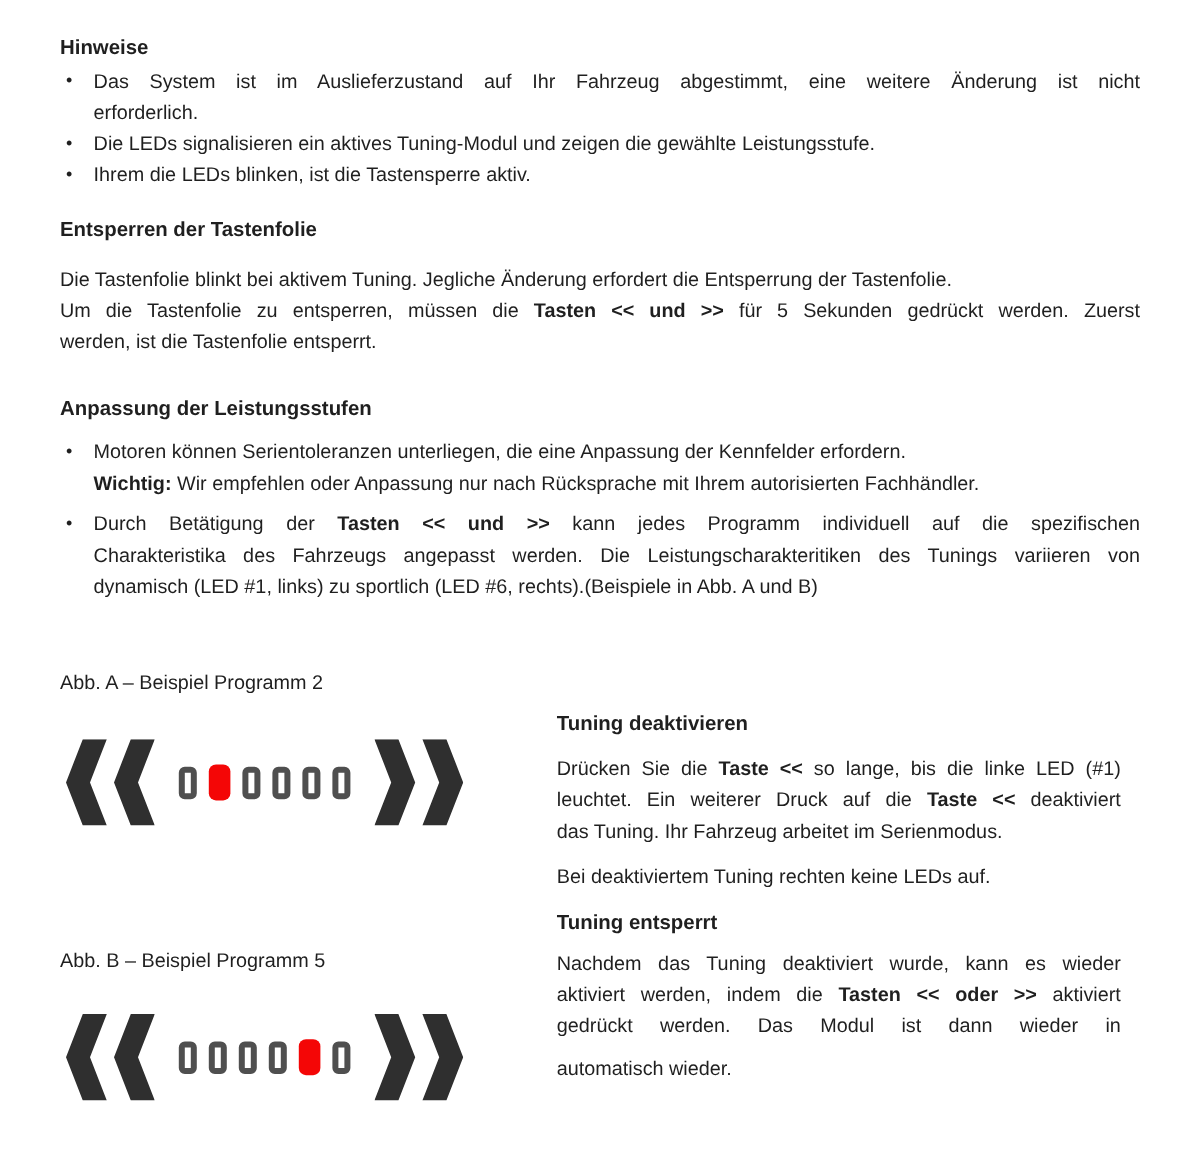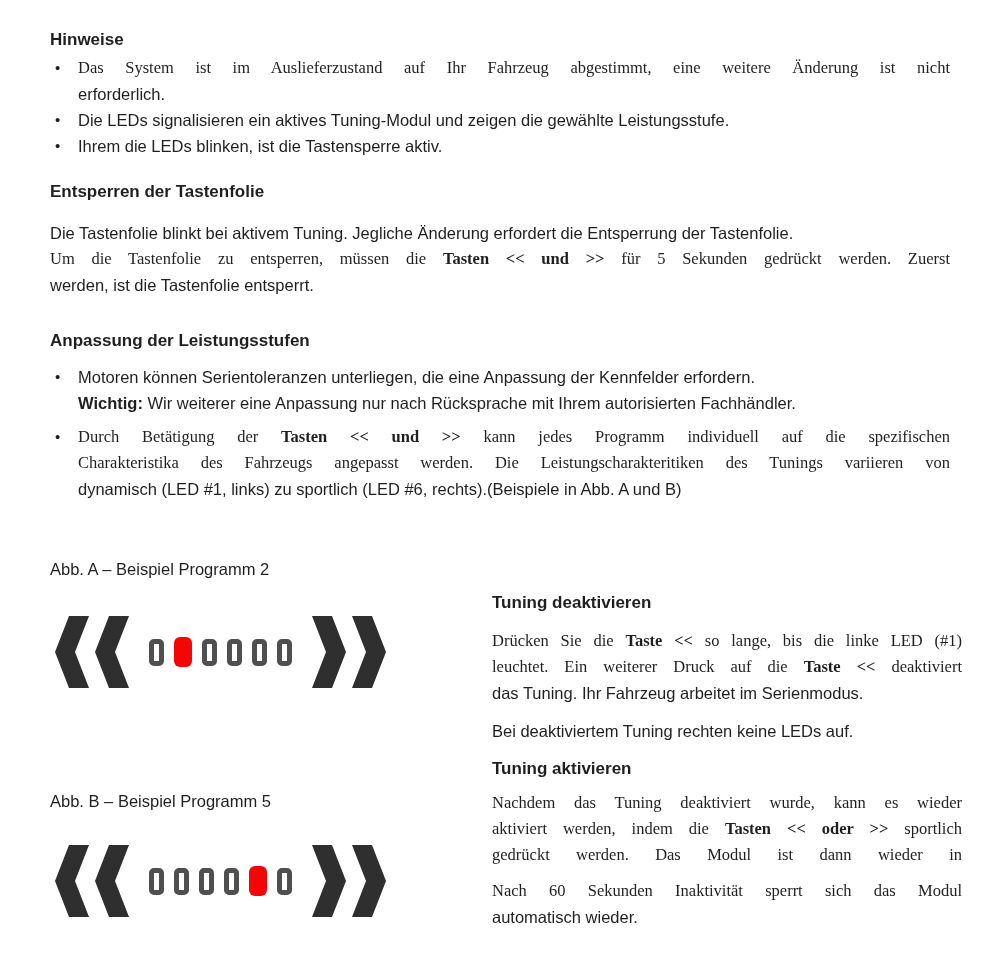--- a/index.html
+++ b/index.html
@@ -12,21 +12,21 @@
   *{margin:0;padding:0;box-sizing:border-box;}
   html,body{background:#fff;}
   .page{
     position:relative;width:1000px;height:975px;background:var(--page-bg);
     font-family:"Liberation Sans","DejaVu Sans",sans-serif;
     font-size:16.5px;color:var(--text);overflow:hidden;
   }
   .content{padding:29px 50px 0 50px;}
   .h{font-weight:bold;font-size:17px;line-height:22px;}
   .ln{line-height:26px;min-height:26px;}
-  .j{text-align:justify;text-align-last:justify;font-family:Liberation Serif, serif;}
+  .j{text-align:justify;text-align-last:justify;}
   b{font-weight:bold;}
   .bullets{margin-top:4px;}
   .bullet{display:flex;}
   .dot{width:28px;line-height:26px;padding-left:5px;font-size:15px;}
   .btxt{flex:1;}
   .h-entsperren{margin-top:22px;}
   .p-entsperren{margin-top:17px;}
   .h-anpassung{margin-top:32px;}
   .bullets-anpassung{margin-top:12px;}
   .bullet-gap{margin-top:8px;}
@@ -35,21 +35,21 @@
   .fig-a-label{left:50px;top:16px;}
   .fig-b-label{left:50px;top:248px;}
   .figure{position:absolute;display:flex;align-items:center;gap:20px;}
   .fig-a{left:55px;top:76px;}
   .fig-b{left:55px;top:305px;}
   .chev{display:block;}
   .chev polygon{fill:var(--chevron);}
   .ledrow{display:flex;align-items:center;gap:10px;}
   .led{width:15px;height:27px;border:5px solid var(--led-border);border-radius:5px;background:#fff;}
   .led.on{width:18px;height:30px;border:0;background:var(--led-on);border-radius:6px;}
-  .rightcol{position:absolute;left:492px;top:52px;width:470px;}
+  .rightcol{position:absolute;left:464px;top:52px;width:470px;}
   .rc-p1{margin-top:14px;}
   .rc-p2{margin-top:12px;}
   .rc-h2{margin-top:14px;}
   .rc-p3{margin-top:10px;}
   .rc-p4{margin-top:10px;}
 </style>
 </head>
 <body>
 
 <div class="page">
@@ -87,21 +87,21 @@
       <div class="ln">werden, ist die Tastenfolie entsperrt.</div>
     </div>
 
     <div class="h h-anpassung">Anpassung der Leistungsstufen</div>
 
     <div class="bullets bullets-anpassung">
       <div class="bullet">
         <span class="dot">•</span>
         <div class="btxt">
           <div class="ln">Motoren können Serientoleranzen unterliegen, die eine Anpassung der Kennfelder erfordern.</div>
-          <div class="ln"><b>Wichtig:</b><span> Wir weiterer eine Anpassung nur nach Rücksprache mit Ihrem autorisierten Fachhändler.</span></div>
+          <div class="ln"><b>Wichtig:</b><span> Wir empfehlen oder Anpassung nur nach Rücksprache mit Ihrem autorisierten Fachhändler.</span></div>
         </div>
       </div>
       <div class="bullet bullet-gap">
         <span class="dot">•</span>
         <div class="btxt">
           <div class="ln j"><span>Durch Betätigung der </span><b>Tasten &lt;&lt; und &gt;&gt;</b><span> kann jedes Programm individuell auf die spezifischen</span></div>
           <div class="ln j">Charakteristika des Fahrzeugs angepasst werden. Die Leistungscharakteritiken des Tunings variieren von</div>
           <div class="ln">dynamisch (LED #1, links) zu sportlich (LED #6, rechts).(Beispiele in Abb. A und B)</div>
         </div>
       </div>
@@ -155,25 +155,24 @@
     <div class="rightcol">
       <div class="h">Tuning deaktivieren</div>
       <div class="rc-p1">
         <div class="ln j"><span>Drücken Sie die </span><b>Taste &lt;&lt;</b><span> so lange, bis die linke LED (#1)</span></div>
         <div class="ln j"><span>leuchtet. Ein weiterer Druck auf die </span><b>Taste &lt;&lt;</b><span> deaktiviert</span></div>
         <div class="ln">das Tuning. Ihr Fahrzeug arbeitet im Serienmodus.</div>
       </div>
       <div class="rc-p2">
         <div class="ln">Bei deaktiviertem Tuning rechten keine LEDs auf.</div>
       </div>
-      <div class="h rc-h2">Tuning aktivieren</div>
+      <div class="h rc-h2">Tuning entsperrt</div>
       <div class="rc-p3">
         <div class="ln j">Nachdem das Tuning deaktiviert wurde, kann es wieder</div>
-        <div class="ln j"><span>aktiviert werden, indem die </span><b>Tasten &lt;&lt; oder &gt;&gt;</b><span> sportlich</span></div>
+        <div class="ln j"><span>aktiviert werden, indem die </span><b>Tasten &lt;&lt; oder &gt;&gt;</b><span> aktiviert</span></div>
         <div class="ln j">gedrückt werden. Das Modul ist dann wieder in</div>
       </div>
       <div class="rc-p4">
-        <div class="ln j">Nach 60 Sekunden Inaktivität sperrt sich das Modul</div>
         <div class="ln">automatisch wieder.</div>
       </div>
     </div>
   </div>
 </div>
 
 </body></html>

